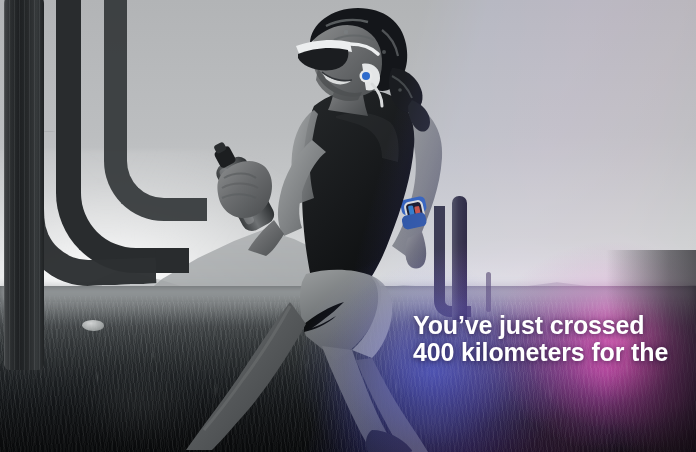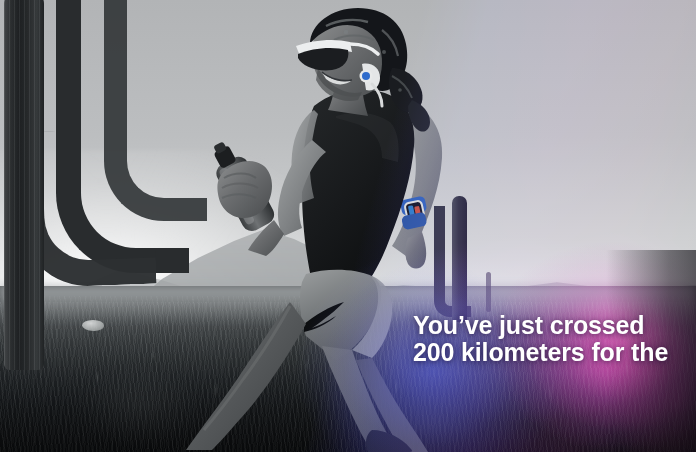--- a/index.html
+++ b/index.html
@@ -537,16 +537,16 @@
   <div class="cactus cactus-arch2"></div>
   <div class="cactus cactus-arm"></div>
   <div class="cactus cactus-main-trunk"></div>
 
   <div class="color-overlay"></div>
   <div class="color-overlay-soft"></div>
   <div class="right-shade"></div>
 
   <div class="headline">
     <span class="line">You’ve just crossed</span>
-    <span class="line">200 kilometers for the</span>
+    <span class="line">400 kilometers for the</span>
   </div>
 
 </div>
 
 </body></html>

